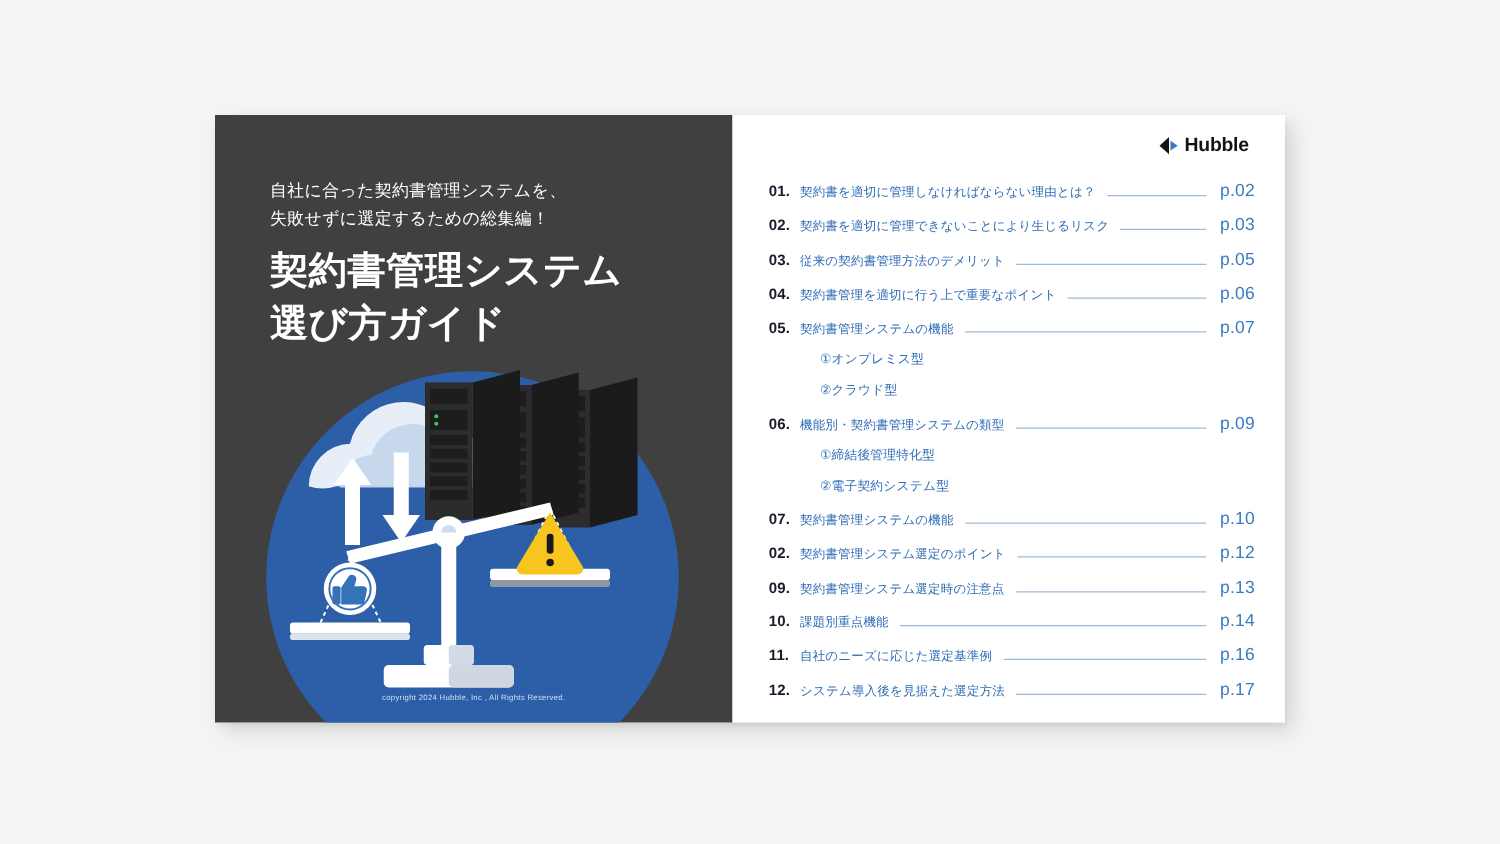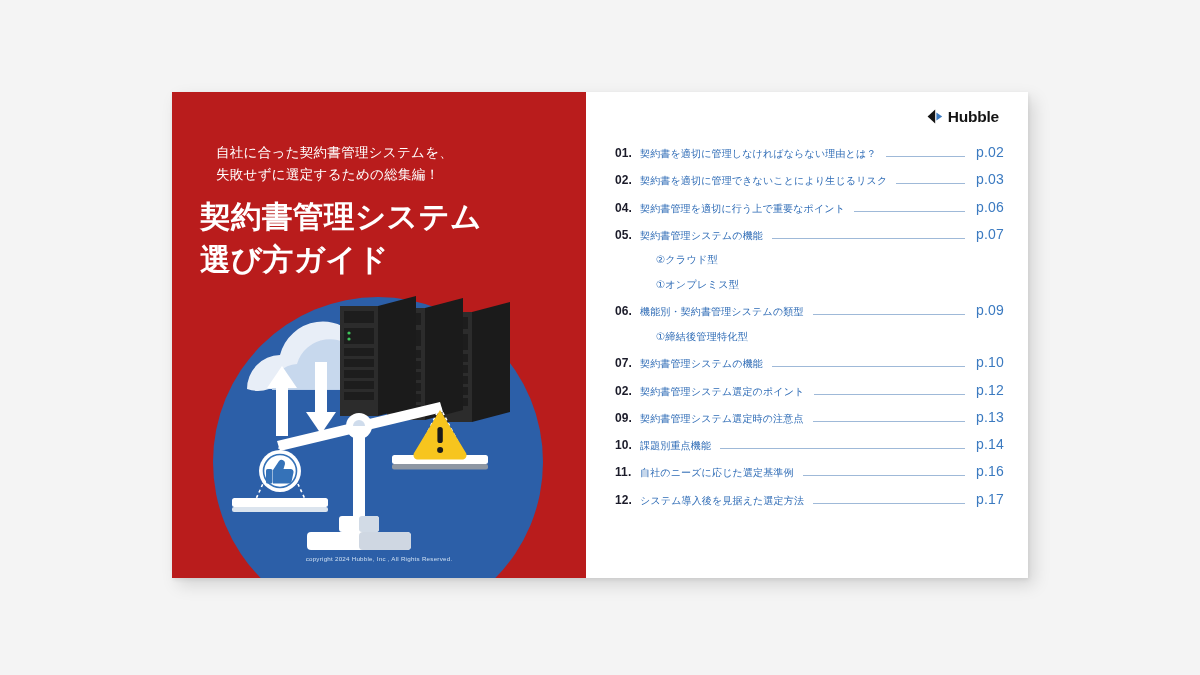--- a/index.html
+++ b/index.html
@@ -24,21 +24,21 @@
     background: #ffffff;
     box-shadow: 6px 7px 16px rgba(0,0,0,0.13), 1px 2px 4px rgba(0,0,0,0.07);
     display: flex;
     overflow: hidden;
   }
 
   
   .cover {
     position: relative;
     width: 414px; height: 573px;
-    background: #b91c1c;
+    background: #404040;
     overflow: hidden;
     flex: 0 0 414px;
   }
   .cover-circle {
     position: absolute;
     left: 41px; top: 205px;
     width: 330px; height: 330px;
     border-radius: 50%;
     background: #2c5fa8;
   }
@@ -48,21 +48,21 @@
     left: 44px; top: 50px;
     color: #ffffff;
     font-size: 13.5px;
     line-height: 1.62;
     letter-spacing: 0.3px;
     font-weight: 500;
     white-space: pre-line;
   }
   .cover-title {
     position: absolute;
-    left: 28px; top: 103px;
+    left: 44px; top: 103px;
     color: #ffffff;
     font-size: 30.5px;
     line-height: 1.42;
     letter-spacing: 0.5px;
     font-weight: 700;
     white-space: pre-line;
   }
   .cover-copyright {
     position: absolute;
     left: 0; right: 0; top: 463px;
@@ -310,46 +310,55 @@
             <span class="toc-leader"></span>
             <span class="toc-page-no">p.02</span>
           </div>
           <div class="toc-row">
             <span class="toc-num">02.</span>
             <span class="toc-label">契約書を適切に管理できないことにより生じるリスク</span>
             <span class="toc-leader"></span>
             <span class="toc-page-no">p.03</span>
           </div>
           <div class="toc-row">
+            <span class="toc-num">03.</span>
+            <span class="toc-label">従来の契約書管理方法のデメリット</span>
+            <span class="toc-leader"></span>
+            <span class="toc-page-no">p.05</span>
+          </div>
+          <div class="toc-row">
             <span class="toc-num">04.</span>
             <span class="toc-label">契約書管理を適切に行う上で重要なポイント</span>
             <span class="toc-leader"></span>
             <span class="toc-page-no">p.06</span>
           </div>
           <div class="toc-row">
             <span class="toc-num">05.</span>
             <span class="toc-label">契約書管理システムの機能</span>
             <span class="toc-leader"></span>
             <span class="toc-page-no">p.07</span>
           </div>
           <div class="toc-sub">
+            <span class="toc-sub-label">①オンプレミス型</span>
+          </div>
+          <div class="toc-sub">
             <span class="toc-sub-label">②クラウド型</span>
-          </div>
-          <div class="toc-sub">
-            <span class="toc-sub-label">①オンプレミス型</span>
           </div>
           <div class="toc-row">
             <span class="toc-num">06.</span>
             <span class="toc-label">機能別・契約書管理システムの類型</span>
             <span class="toc-leader"></span>
             <span class="toc-page-no">p.09</span>
           </div>
           <div class="toc-sub">
             <span class="toc-sub-label">①締結後管理特化型</span>
           </div>
+          <div class="toc-sub">
+            <span class="toc-sub-label">②電子契約システム型</span>
+          </div>
           <div class="toc-row">
             <span class="toc-num">07.</span>
             <span class="toc-label">契約書管理システムの機能</span>
             <span class="toc-leader"></span>
             <span class="toc-page-no">p.10</span>
           </div>
           <div class="toc-row">
             <span class="toc-num">02.</span>
             <span class="toc-label">契約書管理システム選定のポイント</span>
             <span class="toc-leader"></span>

